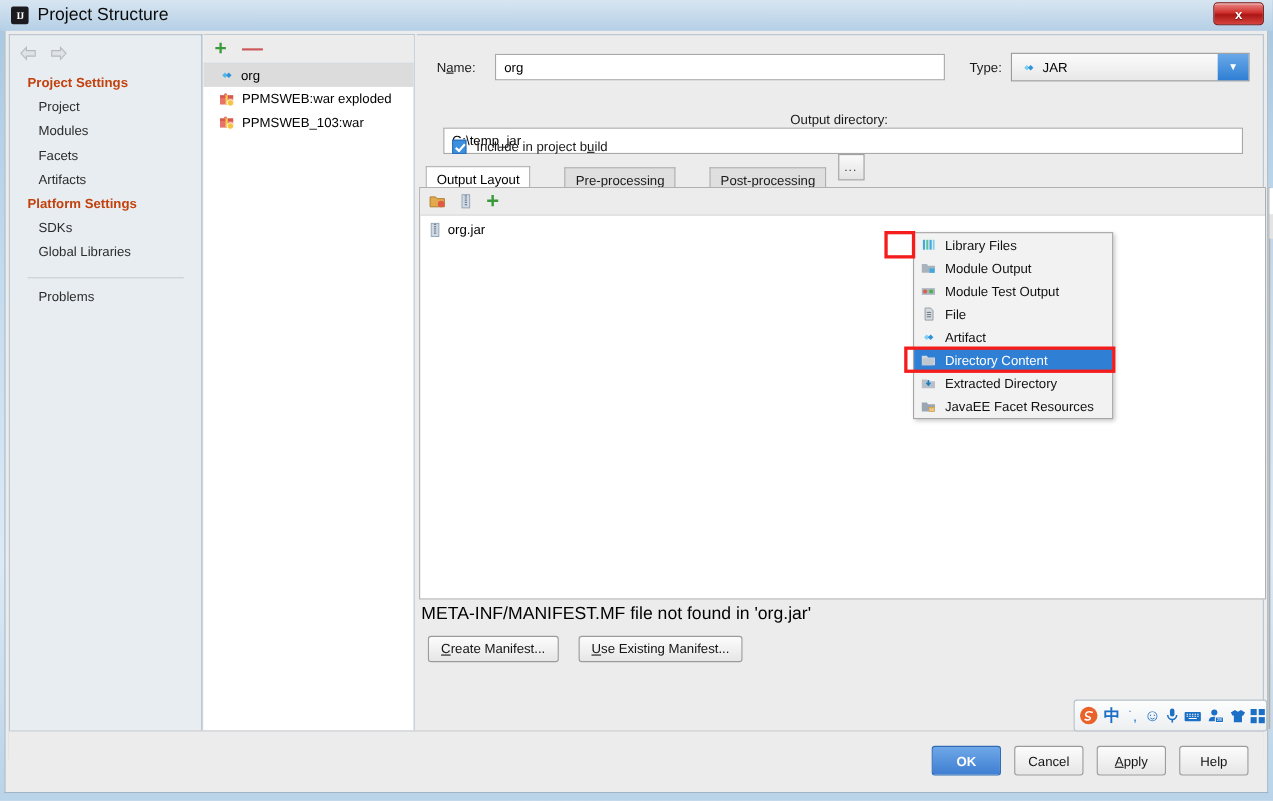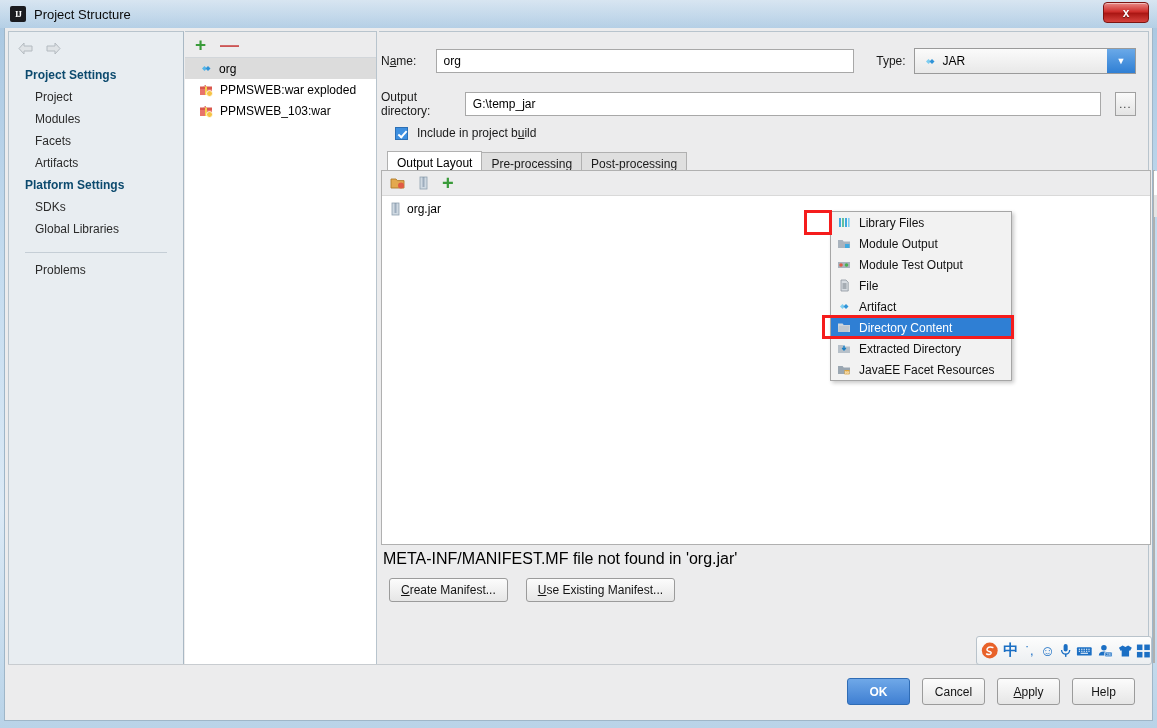--- a/index.html
+++ b/index.html
@@ -25,21 +25,21 @@
     display: flex; align-items: center;
   }
   #titlebar .tb-icon {
     width: 16px; height: 16px; margin-left: 10px; margin-right: 8px;
     background: #1b1b1f; border-radius: 2px;
     display:flex; align-items:center; justify-content:center;
     color:#fff; font-size:9px; font-weight:bold; letter-spacing:-1px;
     font-family:"Liberation Serif", serif;
   }
   #titlebar .tb-title {
-    font-size: 13px; color: #0b0b0b; font-family: "Liberation Sans", sans-serif;
+    font-size: 16px; color: #0b0b0b; font-family: "Liberation Sans", sans-serif;
   }
   #closebtn {
     position: absolute; right: 8px; top: 2px;
     width: 46px; height: 21px; border-radius: 4px;
     background: linear-gradient(180deg,#e98a86 0%,#cf2f2c 45%,#ab1714 55%,#d6423d 100%);
     border: 1px solid #7d1512;
     box-shadow: inset 0 1px 0 rgba(255,255,255,.45);
     display: flex; align-items: center; justify-content: center;
     color: #fff; font-size: 12px; font-weight: bold;
     text-shadow: 0 1px 1px rgba(0,0,0,.5);
@@ -55,21 +55,21 @@
   }
 
   
   #sidebar {
     position: absolute; left: 3px; top: 3px; width: 176px; height: 659px;
     background: #e8edf1; border: 1px solid #b8c4cd; border-right:1px solid #a9b8c4;
   }
   #navarrows { height: 32px; display:flex; align-items:center; padding-left:8px; gap:11px;}
   .navarrow { width:17px; height:15px; cursor:pointer; }
   #sidebar .group {
-    font-weight: bold; font-size: 12px; color:#0c4a6e;
+    font-weight: bold; font-size: 12px; color:#c2410c;
     padding: 4px 0 4px 16px;
   }
   #sidebar .item {
     font-size: 12px; color:#2b2b2b; padding: 4px 0 4px 26px; cursor:pointer;
   }
   #sidebar .sep { height:1px; background:#c5ced6; margin: 12px 16px 6px 16px;}
 
   
   #artifactcol {
     position: absolute; left: 180px; top: 3px; width: 192px; height: 659px;
@@ -86,21 +86,21 @@
     font-size:12px; cursor:pointer;
   }
   .alist-row.selected { background:#dcdcdc; }
 
   
   #rightpane {
     position: absolute; left: 374px; top: 3px; right: 3px; height: 659px;
     background:#ececed; border:1px solid #b8c4cd; border-left:none;
   }
 
-  .formrow { display:flex; align-items:center; }
+  .formrow { display:flex; align-items:center;margin-left:16px; }
   .flabel { font-size:12px; color:#1a1a1a; }
   .textfield {
     background:#fff; border:1px solid #a8a8a8; height:24px;
     display:flex; align-items:center; padding-left:7px; font-size:12px;
   }
   .combo {
     height:26px; border:1px solid #9a9a9a; background: linear-gradient(180deg,#fbfbfb,#e8e8e8);
     display:flex; cursor:pointer;
   }
   .combo .cval { flex:1; display:flex; align-items:center; gap:7px; padding-left:8px; font-size:12px;}
@@ -290,34 +290,34 @@
             <svg class="icon" width="13" height="13" viewBox="0 0 13 13">
               <path d="M3 6.5 L5.5 4 L8 6.5 L5.5 9 Z" fill="#7fcdf0"></path>
               <path d="M6.5 6.5 L9 4 L11.5 6.5 L9 9 Z" fill="#2f93d8"></path>
             </svg>
             <span>JAR</span>
           </span>
           <span class="carrow">▼</span>
         </div>
       </div>
 
-      <div class="formrow" style="position:absolute; left:2px; top:58px; right:12px;">
+      <div class="formrow" style="position:absolute; left:2px; top:70px; right:12px;flex-direction:column;">
         <span class="flabel" style="width:96px;">Output directory:</span>
         <div class="textfield" style="width:727px;">
           <span>G:\temp_jar</span>
         </div>
         <div class="browsebtn" style="margin-left:14px;">...</div>
       </div>
 
       <div class="formrow" style="position:absolute; left:16px; top:94px;">
         <span class="chk checked"></span>
         <span class="flabel" style="margin-left:9px;">Include in project b<u>u</u>ild</span>
       </div>
 
-      <div id="tabs" style="position:absolute; left:8px; top:119px;">
+      <div id="tabs" style="position:absolute; left:8px; top:119px;gap:32px;">
         <div class="tab active">Output Layout</div>
         <div class="tab">Pre-processing</div>
         <div class="tab">Post-processing</div>
       </div>
 
       <div id="olpanel">
         <div id="oltools">
           <svg class="icon" width="15" height="14" viewBox="0 0 15 14">
             <path d="M1 3 h5 l1.3 1.6 H14 V12 H1 Z" fill="#e3a94e" stroke="#b07c28" stroke-width="0.9"></path>
             <circle cx="11" cy="9.5" r="3" fill="#e05b45"></circle>

